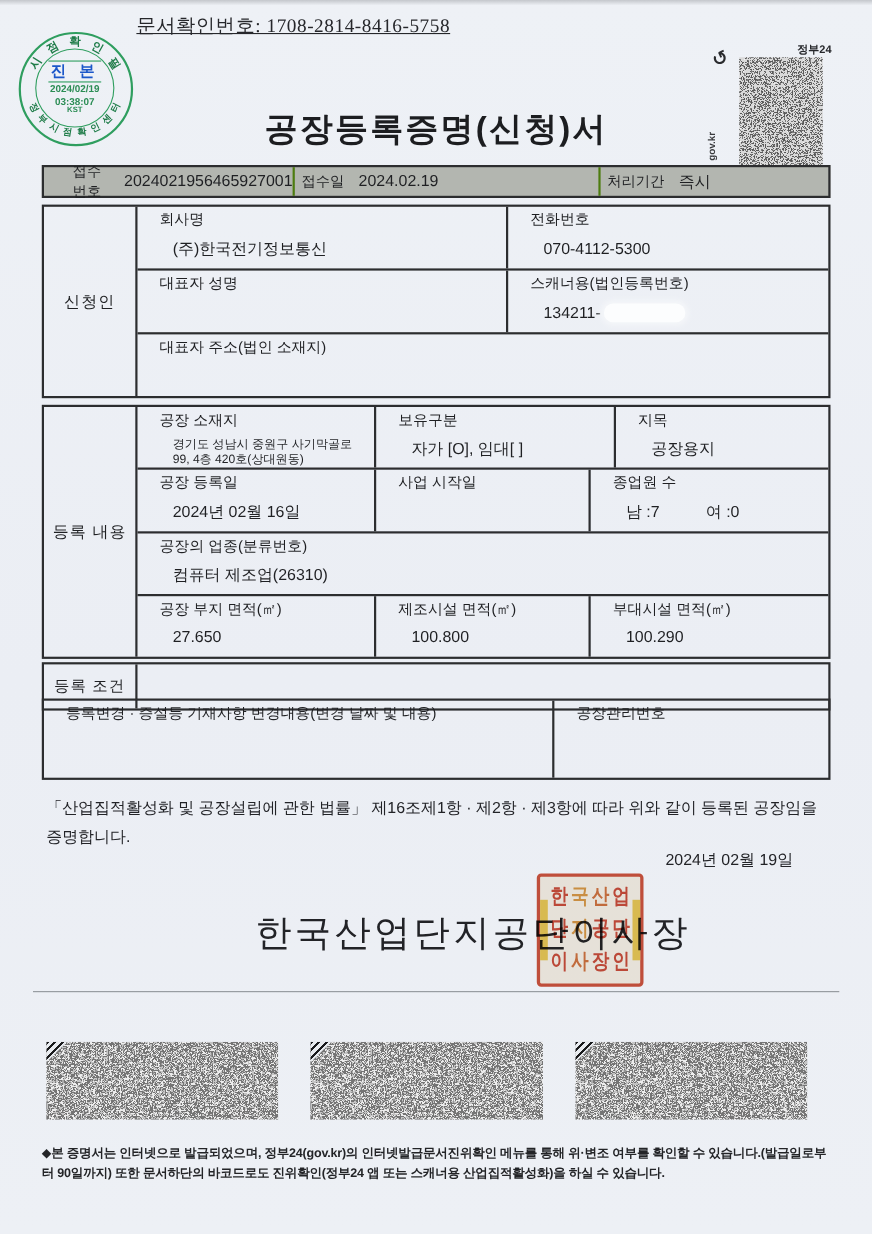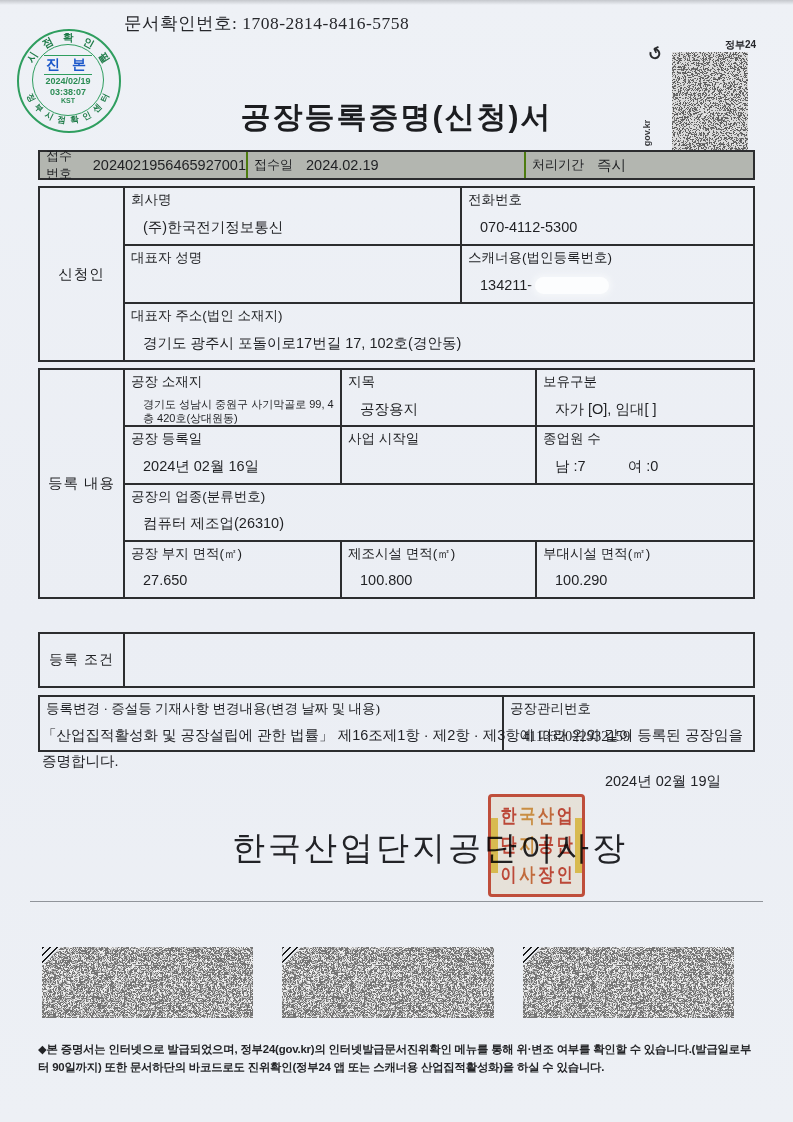--- a/index.html
+++ b/index.html
@@ -7,21 +7,21 @@
     position:relative; width:793px; height:1122px; margin:0 auto;
     background:linear-gradient(180deg,#eef1f6 0%,#ebeef4 55%,#edf0f5 100%);
     font-family:"Liberation Sans","DejaVu Sans",sans-serif;
     color:#1f2023; overflow:hidden;
   }
   .page::before { content:''; position:absolute; top:0; left:0; right:0; height:5px;
     background:linear-gradient(#c4c7cc,transparent); pointer-events:none; }
 
   
   .doc-number { position:absolute; left:124px; top:11px; font-family:"Liberation Serif","DejaVu Serif",serif;
-    font-size:17.5px; letter-spacing:.5px; color:#26272b; }
+    font-size:17.5px; letter-spacing:.5px; color:#26272b;text-decoration:underline; }
 
   
   .vstamp { position:absolute; left:13px; top:27px; width:112px; height:110px; }
   .vstamp .ring { position:absolute; left:4px; top:2px; width:100px; height:100px; border-radius:50%;
     border:2.5px solid #2f9e5f; }
   .vstamp .inner { position:absolute; left:19px; top:17px; width:70px; height:70px; border-radius:50%;
     border:1.5px solid #2f9e5f; display:flex; flex-direction:column; align-items:center; justify-content:center; }
   .vstamp .jinbon { color:#1b57c9; font-weight:bold; font-size:14px; letter-spacing:4px;
     border-top:1.5px solid #2f9e5f; border-bottom:1.5px solid #2f9e5f; padding:0 2px; line-height:1.25; }
   .vstamp .sdate,.vstamp .stime { color:#2c8d55; font-size:9px; font-weight:bold; line-height:1.15; margin-top:1px; }
@@ -45,40 +45,40 @@
     font-size:30px; font-weight:bold; letter-spacing:2px; color:#1c1d20; }
 
   
   .receipt { position:absolute; left:38px; top:150px; width:717px; height:30px;
     background:#b3b6b0; border:2px solid #2c2d2f; box-sizing:border-box;
     display:flex; align-items:stretch; }
   .receipt .rcell { display:flex; align-items:center; padding-left:6px; box-sizing:border-box; }
   .receipt .rcell + .rcell { border-left:2px solid #4d7c0f; }
   .receipt .rl { font-size:13px; }
   .receipt .rv { font-size:14.5px; margin-left:13px; }
-  .rc1 { width:206px; } .rc2 { width:278px; } .rc3 { flex:1; }
+  .rc1 { width:206px;margin-left:20px; } .rc2 { width:278px; } .rc3 { flex:1; }
 
   
   .box { position:absolute; left:38px; width:717px; border:2px solid #2c2d2f; box-sizing:border-box;
     display:flex; background:transparent; }
   .side-label { width:83px; min-width:83px; border-right:2px solid #2c2d2f; display:flex;
     align-items:center; justify-content:center; font-size:14.5px; letter-spacing:1px; }
   .content { flex:1; display:flex; flex-direction:column; }
   .row { display:flex; flex:1; border-bottom:2px solid #2c2d2f; min-height:0; }
   .row:last-child { border-bottom:none; }
-  .cell { box-sizing:border-box; padding:3px 6px 2px 6px; position:relative; overflow:hidden; }
+  .cell { box-sizing:border-box; padding:3px 6px 2px 20px; position:relative; overflow:hidden; }
   .cell + .cell { border-left:2px solid #2c2d2f; }
   .lbl { font-size:13.5px; line-height:1.3; }
   .val { font-size:14.5px; margin:9px 0 0 12px; line-height:1.25; }
   .val.small { font-size:11px; margin-top:6px; line-height:1.3; }
 
   .applicant-box { top:186px; height:176px; }
   .reg-box { top:368px; height:231px; }
-  .cond-box { top:632px; height:56px; }
-  .chg-box { top:695px; height:57px;font-family:Liberation Serif, serif; }
+  .cond-box { top:602px; height:44px; }
+  .chg-box { top:635px; height:74px; }
 
   .w335 { width:335px; min-width:335px; }
   .w215 { width:215px; min-width:215px; }
   .w195 { width:195px; min-width:195px; }
   .flex1 { flex:1; }
   .w462 { width:462px; min-width:462px; }
 
   .whiteout { display:inline-block; width:74px; height:17px; background:#fcfdfe; border-radius:9px;
     vertical-align:-4px; margin-left:3px; box-shadow:0 0 5px 3px #f4f6f9; }
   .emp-gap { display:inline-block; width:42px; }
@@ -217,42 +217,41 @@
           <div class="lbl">대표자 성명</div>
         </div>
         <div class="cell flex1">
           <div class="lbl">스캐너용(법인등록번호)</div>
           <div class="val"><span>134211-</span><span class="whiteout"></span></div>
         </div>
       </div>
       <div class="row">
         <div class="cell flex1">
           <div class="lbl">대표자 주소(법인 소재지)</div>
-          <div class="val">경기도 광주시 포돌이로17번길 17, 102호(경안동)</div>
         </div>
       </div>
     </div>
   </div>
 
   <div class="box reg-box">
     <div class="side-label">등록 내용</div>
     <div class="content">
       <div class="row">
         <div class="cell w215">
           <div class="lbl">공장 소재지</div>
           <div class="val small">경기도 성남시 중원구 사기막골로 99, 4층 420호(상대원동)</div>
         </div>
+        <div class="cell flex1">
+          <div class="lbl">보유구분</div>
+          <div class="val">자가 [O], 임대[  ]</div>
+        </div>
         <div class="cell w195">
           <div class="lbl">지목</div>
           <div class="val">공장용지</div>
         </div>
-        <div class="cell flex1">
-          <div class="lbl">보유구분</div>
-          <div class="val">자가 [O], 임대[  ]</div>
-        </div>
       </div>
       <div class="row">
         <div class="cell w215">
           <div class="lbl">공장 등록일</div>
           <div class="val">2024년 02월 16일</div>
         </div>
         <div class="cell w195">
           <div class="lbl">사업 시작일</div>
           <div class="val"></div>
         </div>
@@ -294,21 +293,20 @@
   </div>
 
   <div class="box chg-box">
     <div class="content">
       <div class="row">
         <div class="cell w462">
           <div class="lbl">등록변경 · 증설등 기재사항 변경내용(변경 날짜 및 내용)</div>
         </div>
         <div class="cell flex1">
           <div class="lbl">공장관리번호</div>
-          <div class="val">411332022932159</div>
         </div>
       </div>
     </div>
   </div>
 
   <div class="statement">「산업집적활성화 및 공장설립에 관한 법률」  제16조제1항 · 제2항 · 제3항에 따라 위와 같이 등록된 공장임을 증명합니다.</div>
   <div class="issue-date">2024년 02월 19일</div>
   <div class="issuer">한국산업단지공단이사장</div>
 
   <div class="seal">

